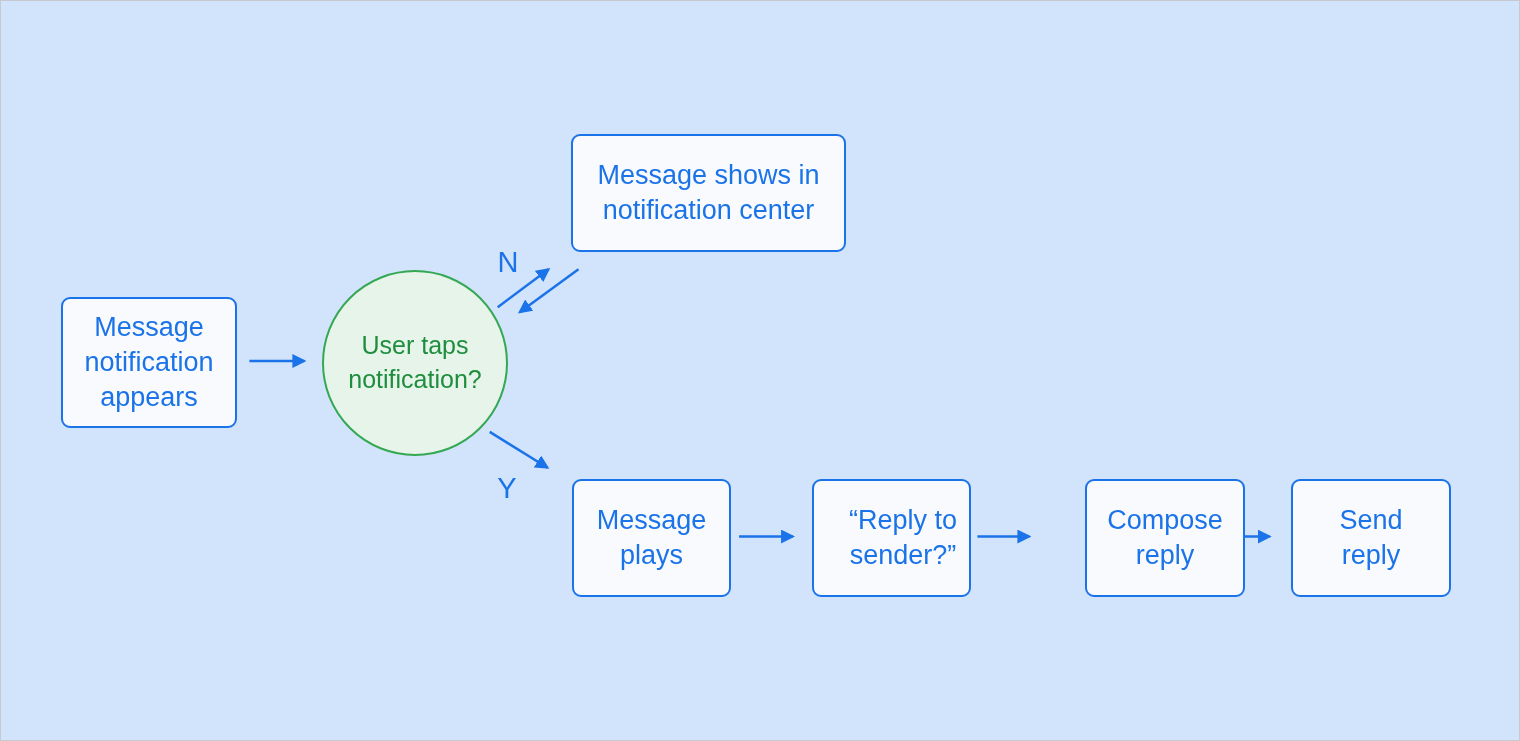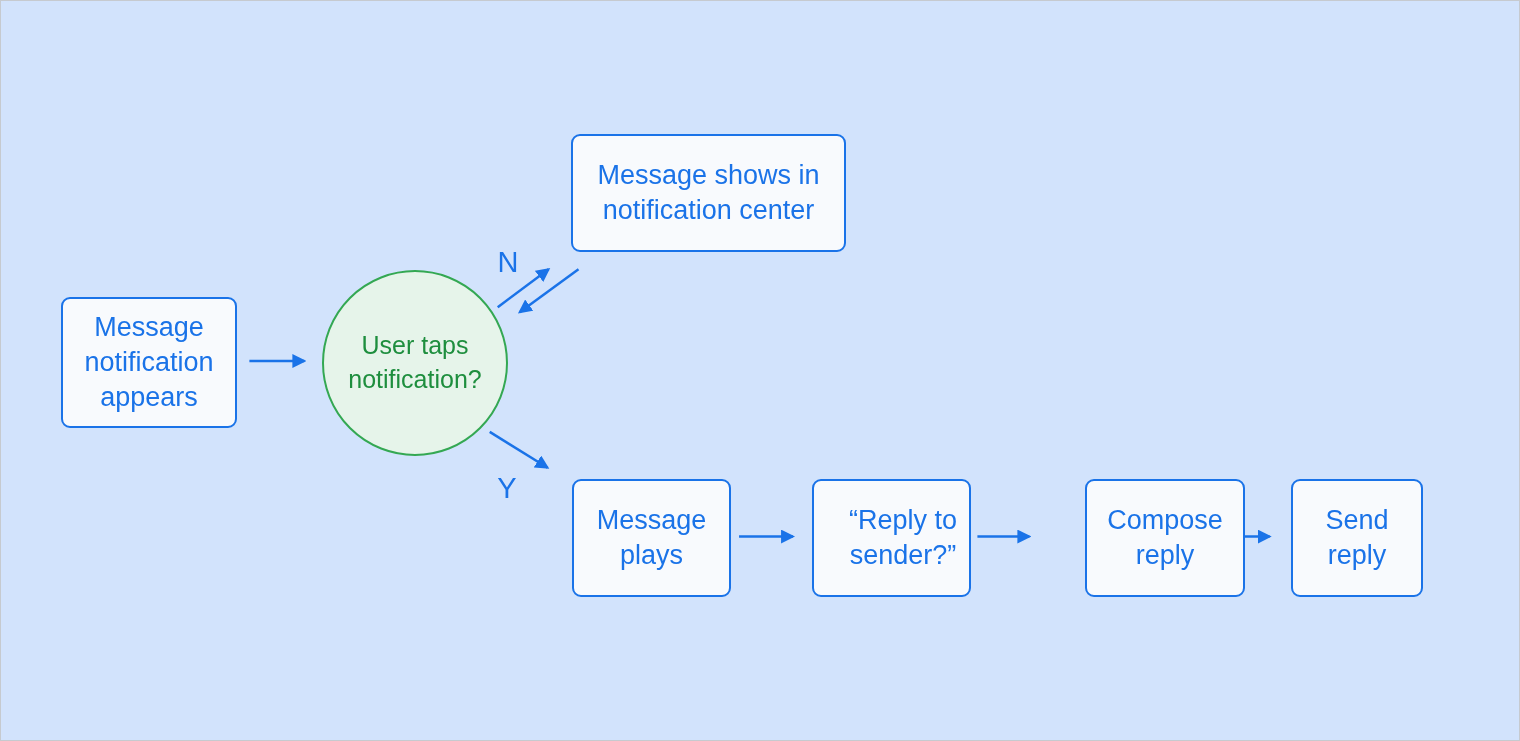--- a/index.html
+++ b/index.html
@@ -56,21 +56,21 @@
     text-align: center;
     width: 36px;
   }
   
   #node-start    { left: 60px;   top: 296px; width: 176px; height: 131px; }
   #node-decision { left: 321px;  top: 269px; width: 186px; height: 186px; }
   #node-no       { left: 570px;  top: 133px; width: 275px; height: 118px; }
   #node-plays    { left: 571px;  top: 478px; width: 159px; height: 118px; }
   #node-reply    { left: 811px;  top: 478px; width: 159px; height: 118px; padding-left: 23px; }
   #node-compose  { left: 1048px; top: 478px; width: 160px; height: 118px; margin-left: 36px; }
-  #node-send     { left: 1290px; top: 478px; width: 132px; height: 118px; }
+  #node-send     { left: 1290px; top: 478px; width: 160px; height: 118px; }
   #label-n { left: 489px; top: 247px; }
   #label-y { left: 488px; top: 473px; }
 </style>
 </head>
 <body>
 
 <div class="canvas">
 
   <svg class="arrows" viewBox="0 0 1520 741" xmlns="http://www.w3.org/2000/svg">
     <defs>

